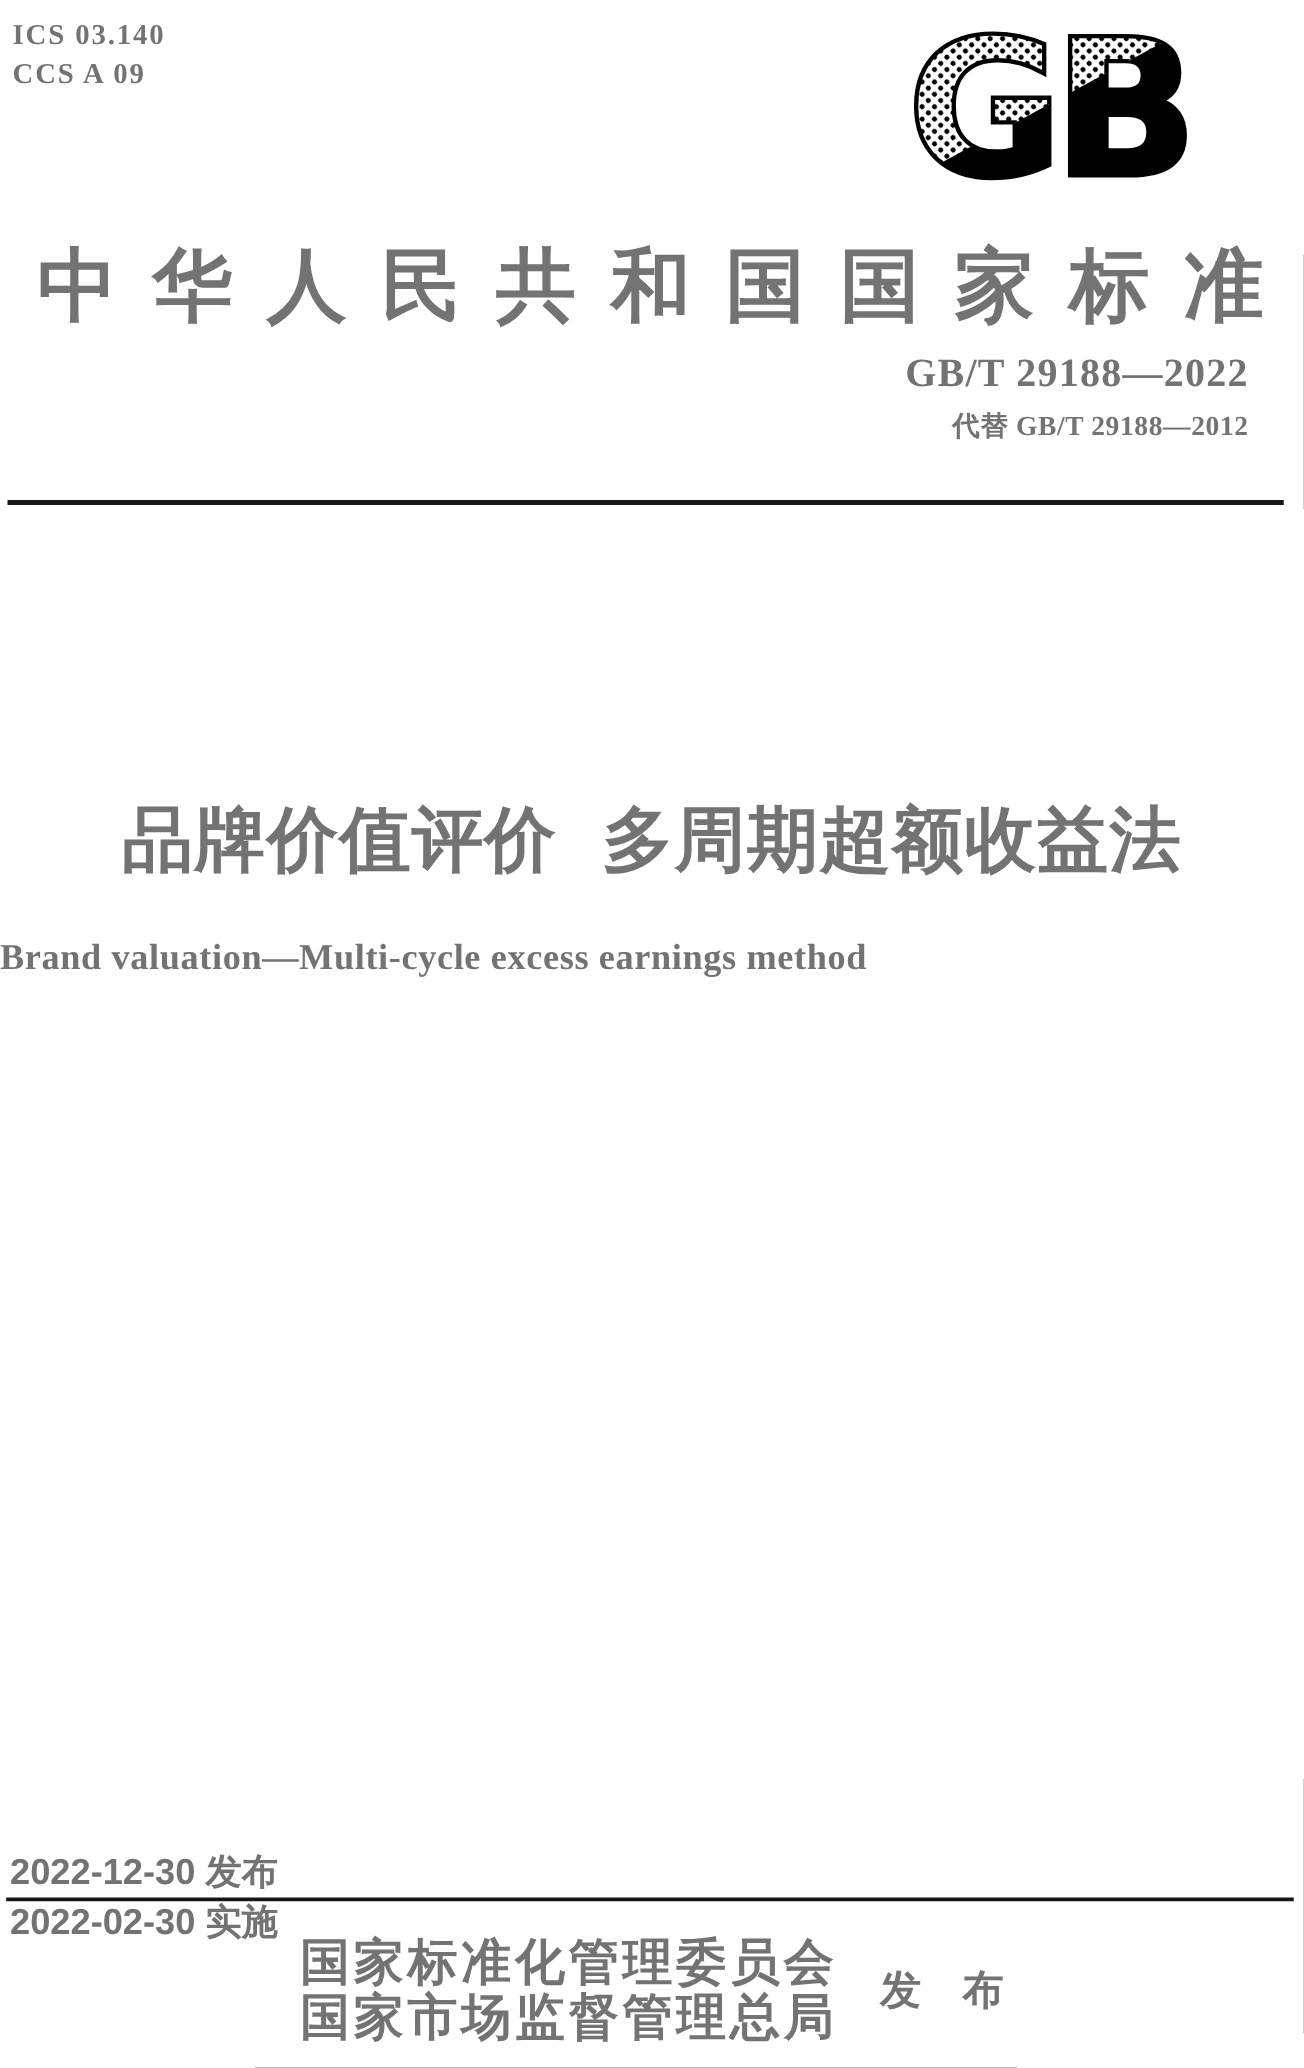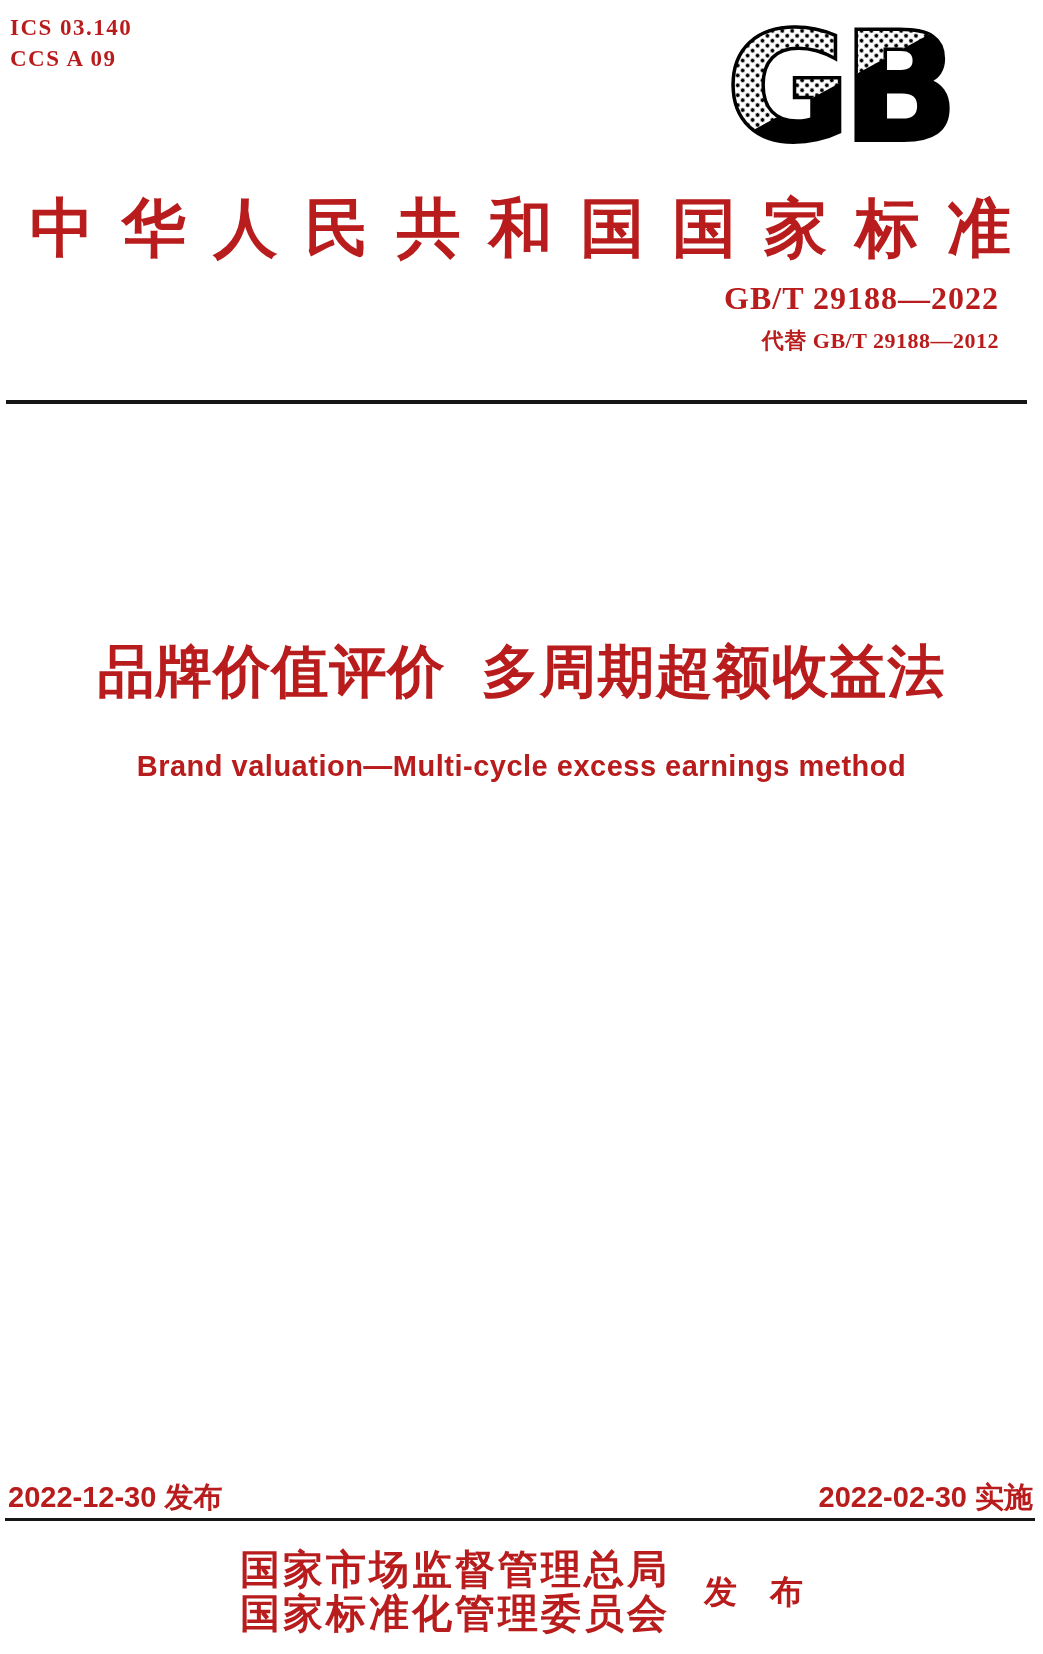--- a/index.html
+++ b/index.html
@@ -2,21 +2,21 @@
 <html><head>
 <meta charset="utf-8">
 <style>
   html, body { margin: 0; padding: 0; background: #888; }
   .page {
     position: relative;
     width: 1043px;
     height: 1654px;
     margin: 0 auto;
     background: #ffffff;
-    color: #b91c1c;
+    color: #737373;
     overflow: hidden;
     font-family: "Liberation Serif", serif;
   }
 
   
   .ics-block {
     position: absolute;
     top: 12px;
     left: 10px;
     font-weight: bold;
@@ -94,38 +94,39 @@
     font-size: 57px;
     letter-spacing: 1px;
     white-space: nowrap;
   }
 
   .en-title {
     position: absolute;
     top: 750px;
     left: 0;
     right: 0;
-    text-align: center;
-    font-family: Liberation Sans, sans-serif;
+    text-align: left;
+    font-family: Liberation Serif, serif;
     font-weight: bold;
     font-size: 29px;
     letter-spacing: 0.5px;
   }
 
   
   .date-row {
     position: absolute;
     top: 1478px;
     left: 8px;
     right: 10px;
     display: flex;
     justify-content: space-between;
     font-family: "Liberation Sans", sans-serif;
     font-weight: bold;
     font-size: 29px;
+    flex-direction: column;
   }
 
   .rule-bottom {
     position: absolute;
     top: 1518px;
     left: 5px;
     right: 8px;
     height: 3px;
     background: #161616;
   }
@@ -201,19 +202,19 @@
 
   <div class="date-row">
     <span>2022-12-30 发布</span>
     <span>2022-02-30 实施</span>
   </div>
 
   <div class="rule-bottom"></div>
 
   <div class="issuer-block">
     <div class="issuer-names">
+      <div>国家标准化管理委员会</div>
       <div>国家市场监督管理总局</div>
-      <div>国家标准化管理委员会</div>
     </div>
     <div class="publish-label">发　布</div>
   </div>
 
 </div>
 
 </body></html>

